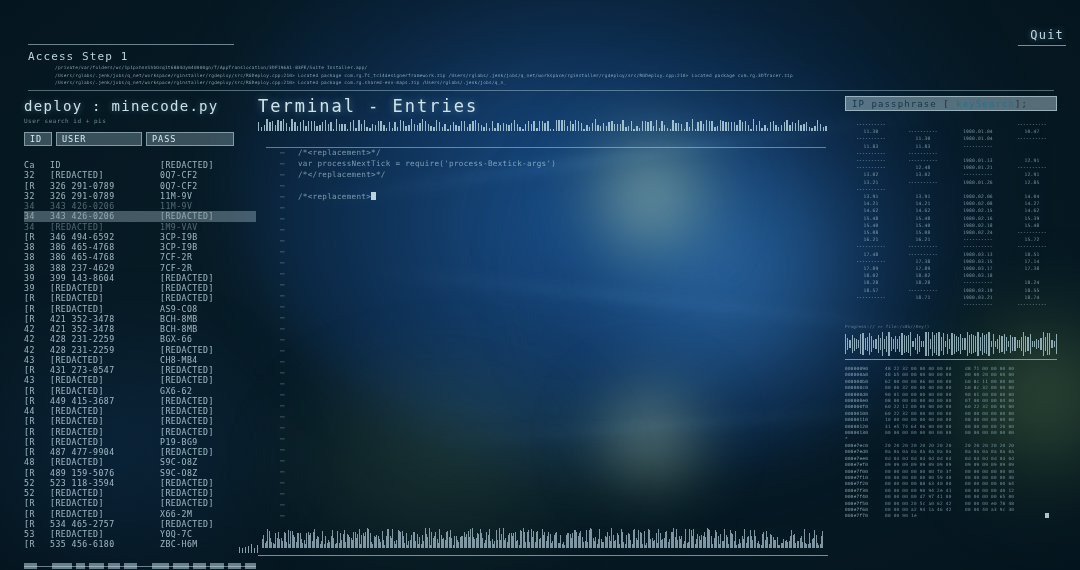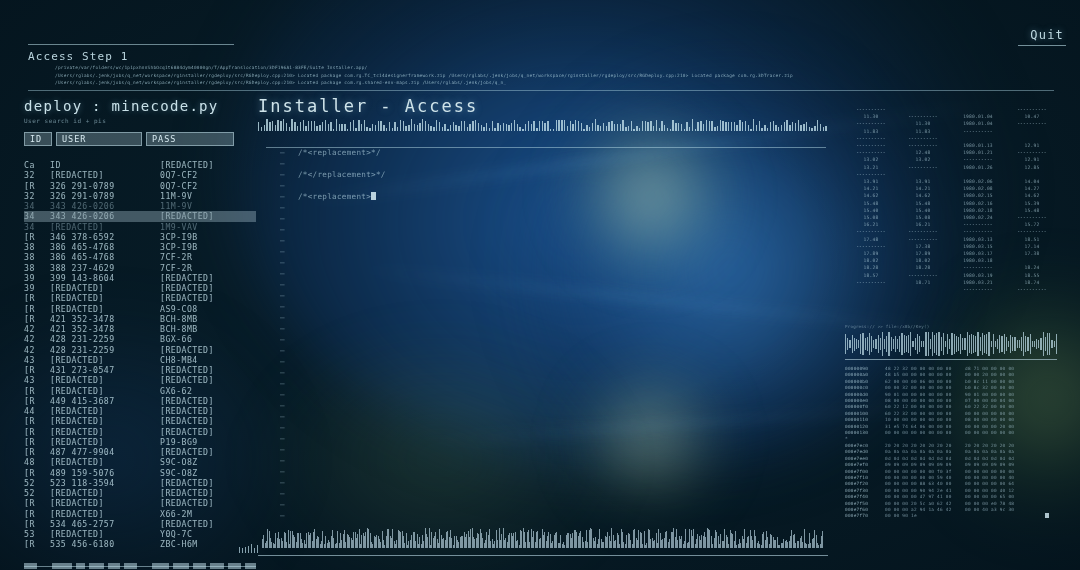--- a/index.html
+++ b/index.html
@@ -210,21 +210,21 @@
           <span class="c-id">343 426-0206</span>
           <span class="c-pw">[REDACTED]</span>
         </div>
         <div class="row dim">
           <span class="c-ca">34</span>
           <span class="c-id">[REDACTED]</span>
           <span class="c-pw">1M9-VAV</span>
         </div>
         <div class="row">
           <span class="c-ca">[R</span>
-          <span class="c-id">346 378-6592</span>
+          <span class="c-id">346 494-6592</span>
           <span class="c-pw">3CP-I9B</span>
         </div>
         <div class="row">
           <span class="c-ca">38</span>
           <span class="c-id">386 465-4768</span>
           <span class="c-pw">3CP-I9B</span>
         </div>
         <div class="row">
           <span class="c-ca">38</span>
           <span class="c-id">386 465-4768</span>
@@ -394,21 +394,21 @@
         <i style="height: 5.3px;"></i>
         <i style="height: 6.4px;"></i>
         <i style="height: 8.4px;"></i>
         <i style="height: 4.5px;"></i>
         <i style="height: 7.4px;"></i>
       </div>
     <div id="left-rule"></div>
   </div>
 
   <div id="center">
-    <div id="term-title">Installer - Access</div>
+    <div id="term-title">Terminal - Entries</div>
     <div class="tickbar" id="term-ticks">
         <i style="height: 9.2px;"></i>
         <i style="height: 4.4px;"></i>
         <i style="height: 5.9px;"></i>
         <i style="height: 11.7px;"></i>
         <i style="height: 9.4px;"></i>
         <i style="height: 10.3px;"></i>
         <i style="height: 6.3px;"></i>
         <i style="height: 10.9px;"></i>
         <i style="height: 10.4px;"></i>
@@ -610,20 +610,21 @@
         <i style="height: 4.7px;"></i>
       </div>
     <div id="code">
       <div id="crule"></div>
     <div class="cline">
           <span class="gut">—</span>
           <span class="txt">/*&lt;replacement&gt;*/</span>
         </div>
         <div class="cline">
           <span class="gut">—</span>
+          <span class="txt">var processNextTick = require('process-Bextick-args')</span>
         </div>
         <div class="cline">
           <span class="gut">—</span>
           <span class="txt">/*&lt;/replacement&gt;*/</span>
         </div>
         <div class="cline">
           <span class="gut">—</span>
           <span class="txt"></span>
         </div>
         <div class="cline">
@@ -1137,20 +1138,25 @@
       <i style="height: 12.7px;"></i>
       <i style="height: 4.6px;"></i>
       <i style="height: 3.5px;"></i>
       <i style="height: 3.7px;"></i>
       <i style="height: 11.7px;"></i>
       <i style="height: 16.9px;"></i>
     </div>
   <div id="center-rule"></div>
 
   <div id="right">
+    <div class="bar-title">
+      <span>IP passphrase [</span>
+        <span class="accent">_keySearch</span>
+        <span>];</span>
+    </div>
     <div id="iptable">
         <div class="iprow">
           <span class="ip-a">----------</span>
           <span class="ip-b"></span>
           <span class="ip-c"></span>
           <span class="ip-d">----------</span>
         </div>
         <div class="iprow">
           <span class="ip-a">11.30</span>
           <span class="ip-b">----------</span>

